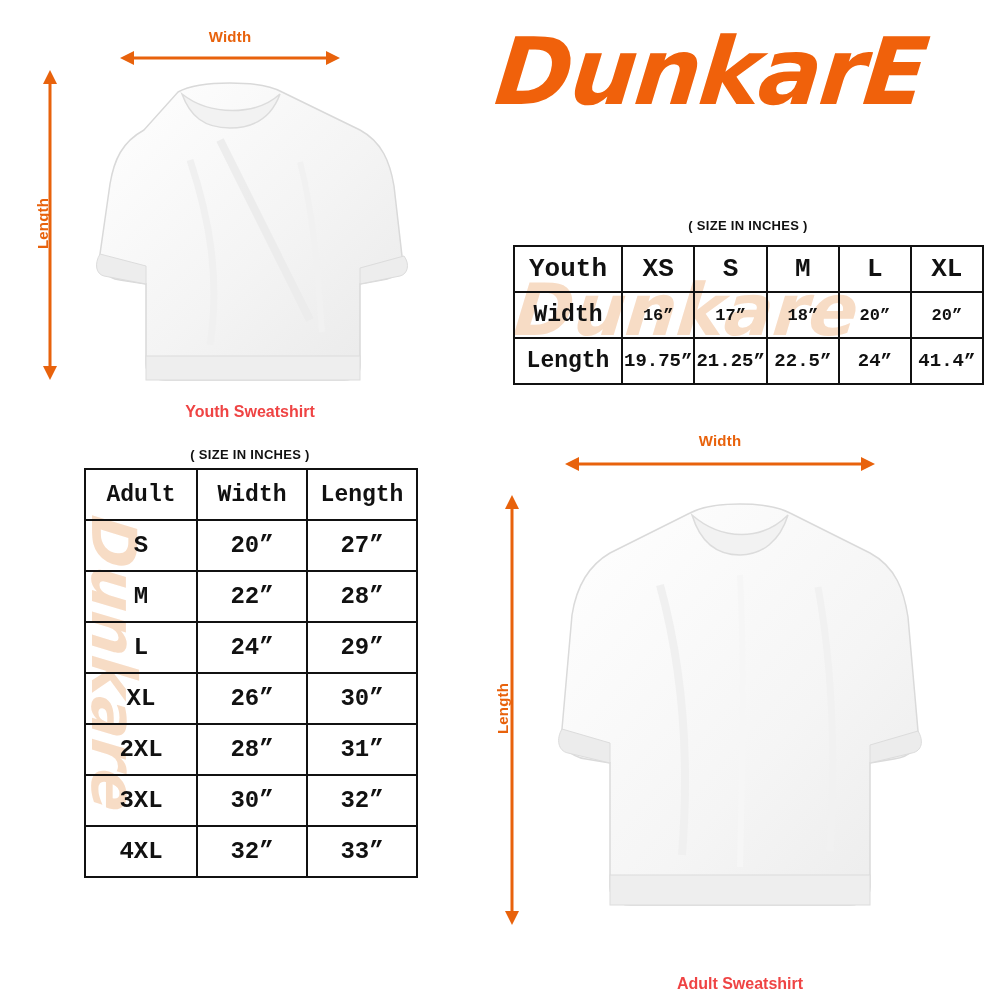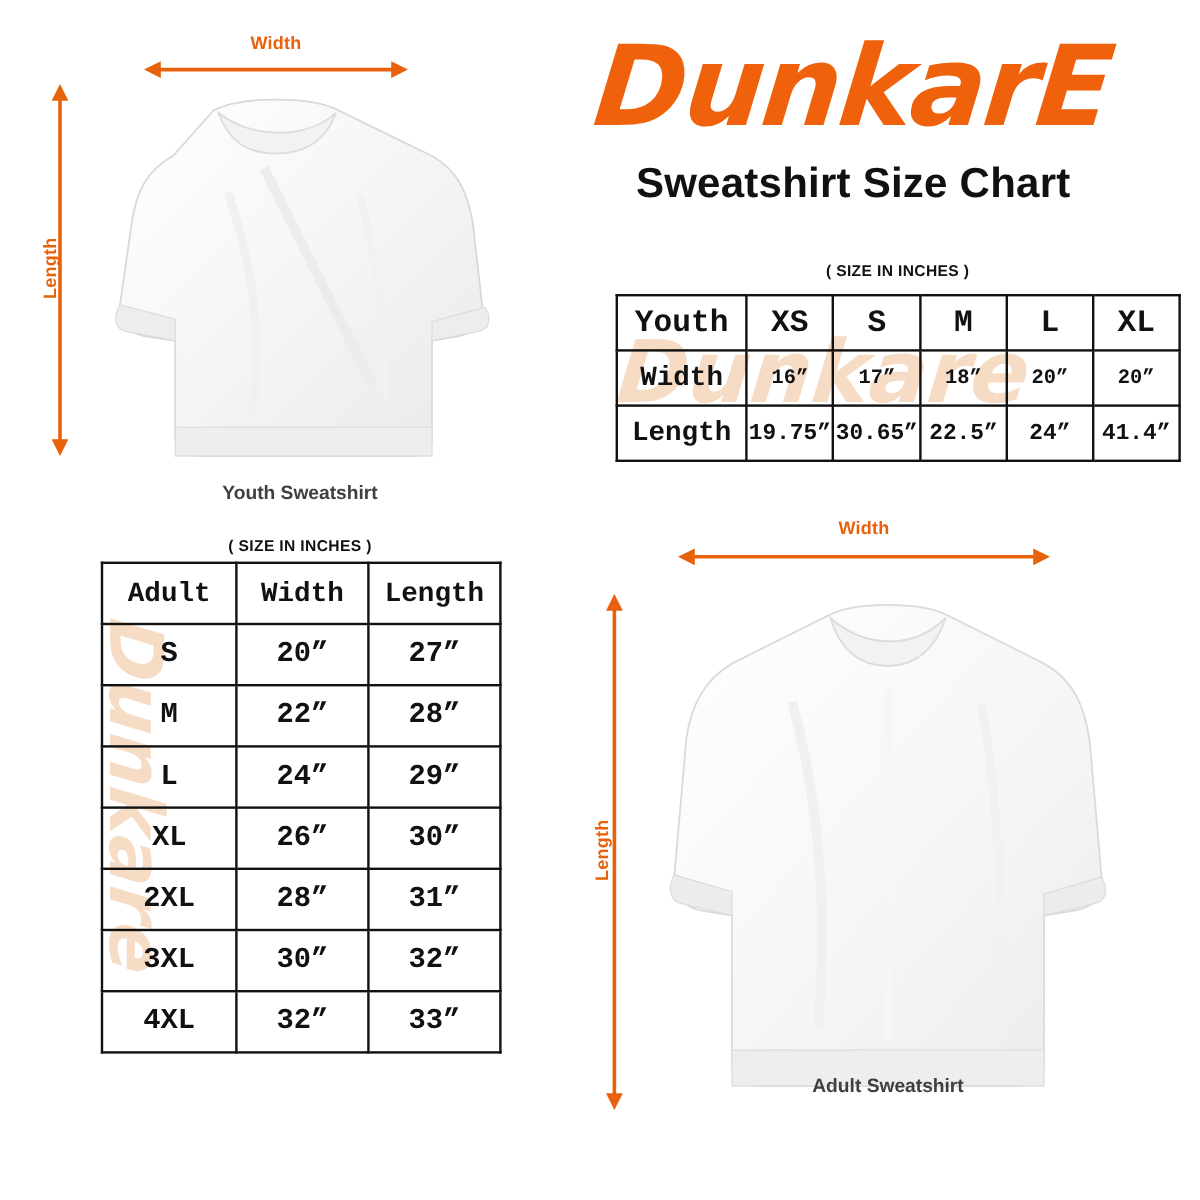--- a/index.html
+++ b/index.html
@@ -24,21 +24,21 @@
   }
 
   
   .shirt { position: absolute; }
   .shirt svg { display: block; }
 
   .caption {
     position: absolute;
     font-size: 16px;
     font-weight: bold;
-    color: #404040;
+    color: #ef4444;
     text-align: center;
   }
 
   
   table {
     border-collapse: collapse;
     background: transparent;
   }
   table td, table th {
     border: 2px solid #111;
@@ -158,21 +158,20 @@
     <line x1="12" y1="10" x2="12" y2="300" stroke="#E8620C" stroke-width="3"></line>
     <polygon points="12,0 5,14 19,14" fill="#E8620C"></polygon>
     <polygon points="12,310 5,296 19,296" fill="#E8620C"></polygon>
   </svg>
   <div class="dim-label abs" style="left:-18px; top:215px; width:120px; text-align:center; transform:rotate(-90deg);">Length</div>
 
   <div class="caption" style="left:170px; top:403px; width:160px;">Youth Sweatshirt</div>
 
   <div class="brand">
     <div class="brand-word">DunkarE</div>
-    <div class="brand-sub">Sweatshirt Size Chart</div>
   </div>
 
   <div class="size-note" style="left:513px; top:218px; width:470px; text-align:center;">( SIZE IN INCHES )</div>
 
   <div class="wm wm1">Dunkare</div>
 
   <table id="youth-table">
     <tbody>
       <tr class="hdr">
         <td class="rowhead">Youth</td>
@@ -186,21 +185,21 @@
         <td class="rowhead">Width</td>
         <td class="cell">16”</td>
         <td class="cell">17”</td>
         <td class="cell">18”</td>
         <td class="cell">20”</td>
         <td class="cell">20”</td>
       </tr>
       <tr>
         <td class="rowhead">Length</td>
         <td class="cell small">19.75”</td>
-        <td class="cell small">30.65”</td>
+        <td class="cell small">21.25”</td>
         <td class="cell small">22.5”</td>
         <td class="cell small">24”</td>
         <td class="cell small">41.4”</td>
       </tr>
     </tbody>
   </table>
 
   <div class="size-note" style="left:84px; top:447px; width:332px; text-align:center;">( SIZE IN INCHES )</div>
 
   <div class="wm wm2">Dunkare</div>
@@ -285,15 +284,15 @@
   </svg>
   <div class="dim-label abs" style="left:565px; top:432px; width:310px; text-align:center;">Width</div>
 
   <svg class="abs" style="left:500px; top:495px;" width="24" height="430">
     <line x1="12" y1="10" x2="12" y2="420" stroke="#E8620C" stroke-width="3"></line>
     <polygon points="12,0 5,14 19,14" fill="#E8620C"></polygon>
     <polygon points="12,430 5,416 19,416" fill="#E8620C"></polygon>
   </svg>
   <div class="dim-label abs" style="left:442px; top:700px; width:120px; text-align:center; transform:rotate(-90deg);">Length</div>
 
-  <div class="caption" style="left:650px; top:897px; width:180px;">Adult Sweatshirt</div>
+  <div class="caption" style="left:650px; top:975px; width:180px;">Adult Sweatshirt</div>
 
 </div>
 
 </body></html>

